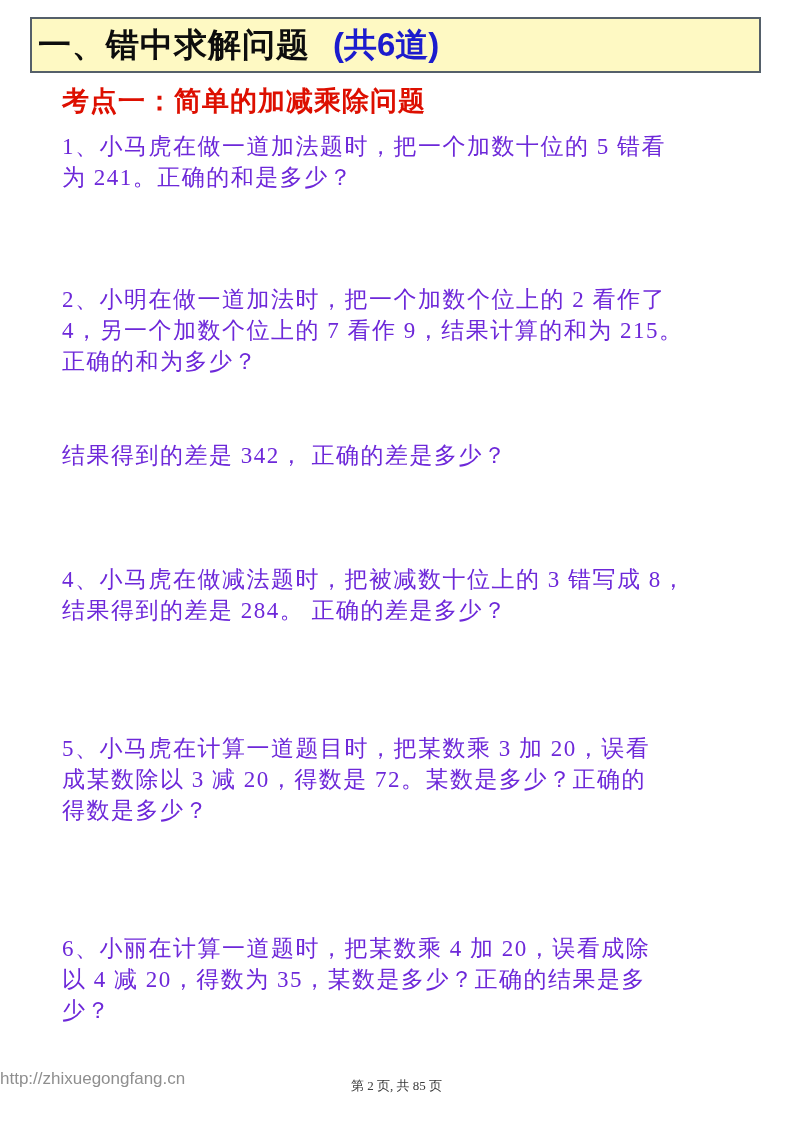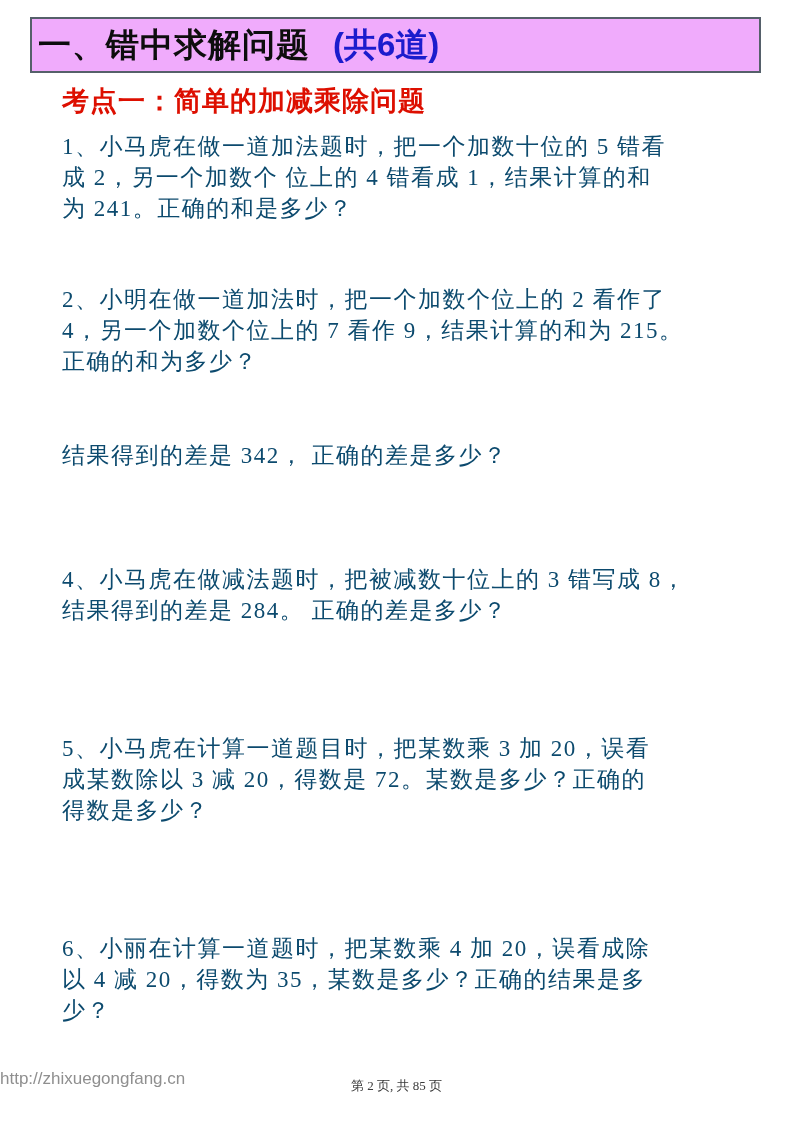--- a/index.html
+++ b/index.html
@@ -9,21 +9,21 @@
     position: relative;
     font-family: "Liberation Serif", serif;
     overflow: hidden;
   }
 
   
   .header-box {
     position: absolute;
     left: 30px; top: 17px;
     width: 731px; height: 56px;
-    background: #f0abfc;
+    background: #fef9c3;
     border: 2px solid #55606a;
     display: flex;
     align-items: center;
     padding-left: 6px;
     white-space: nowrap;
   }
   .title-black {
     font-family: "Liberation Sans", sans-serif;
     font-size: 33px; font-weight: bold;
     color: #0d0d0d; letter-spacing: 1px;
@@ -43,21 +43,21 @@
     color: #dd0f00;
     letter-spacing: 1px;
     white-space: nowrap;
   }
 
   
   .problem {
     position: absolute;
     left: 62px;
     width: 700px;
-    color: #0c4a6e;
+    color: #6d28d9;
     font-size: 23px;
   }
   .problem .line {
     line-height: 31px;
     height: 31px;
     letter-spacing: 1.5px;
     white-space: nowrap;
   }
 
   
@@ -84,21 +84,20 @@
 
 <div class="header-box">
   <span class="title-black">一、错中求解问题</span>
     <span class="title-blue">(共6道)</span>
 </div>
 
 <div class="topic-heading">考点一：简单的加减乘除问题</div>
 
 <div class="problem" style="top:131px">
   <div class="line">1、小马虎在做一道加法题时，把一个加数十位的 5 错看</div>
-  <div class="line">成 2，另一个加数个 位上的 4 错看成 1，结果计算的和</div>
   <div class="line">为 241。正确的和是多少？</div>
 </div>
 
 <div class="problem" style="top:284px">
   <div class="line">2、小明在做一道加法时，把一个加数个位上的 2 看作了</div>
   <div class="line">4，另一个加数个位上的 7 看作 9，结果计算的和为 215。</div>
   <div class="line">正确的和为多少？</div>
 </div>
 
 <div class="problem" style="top:440px">

